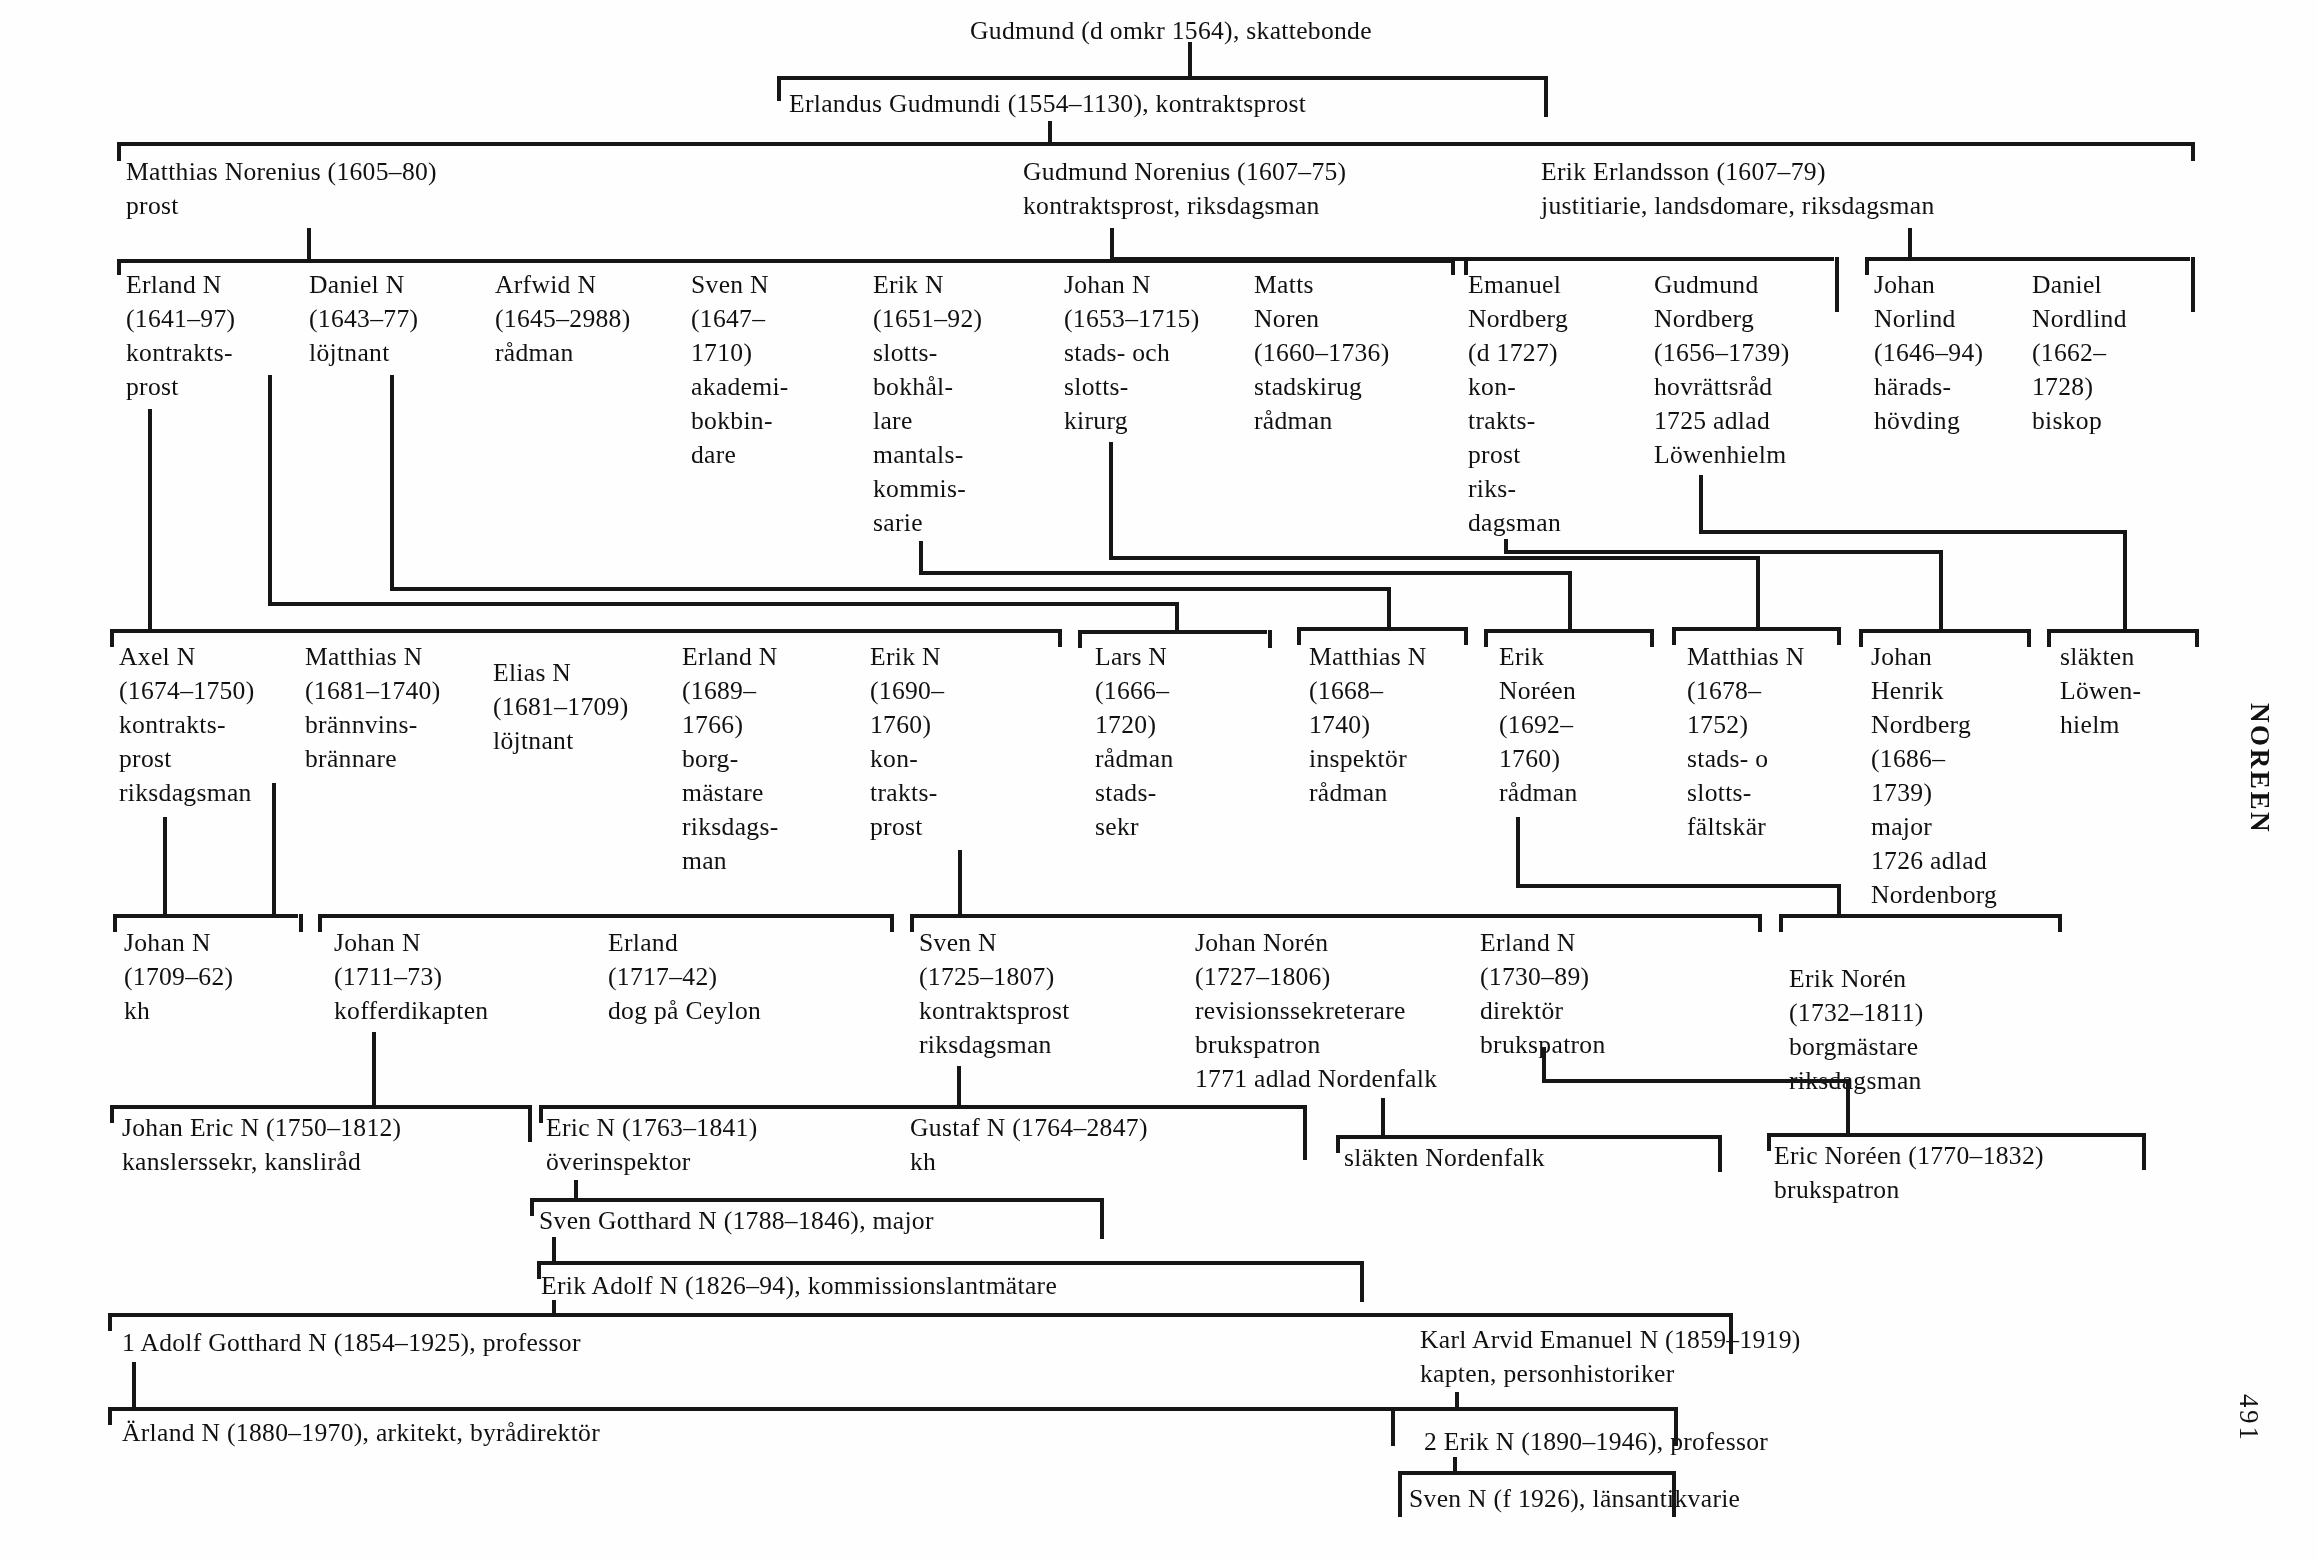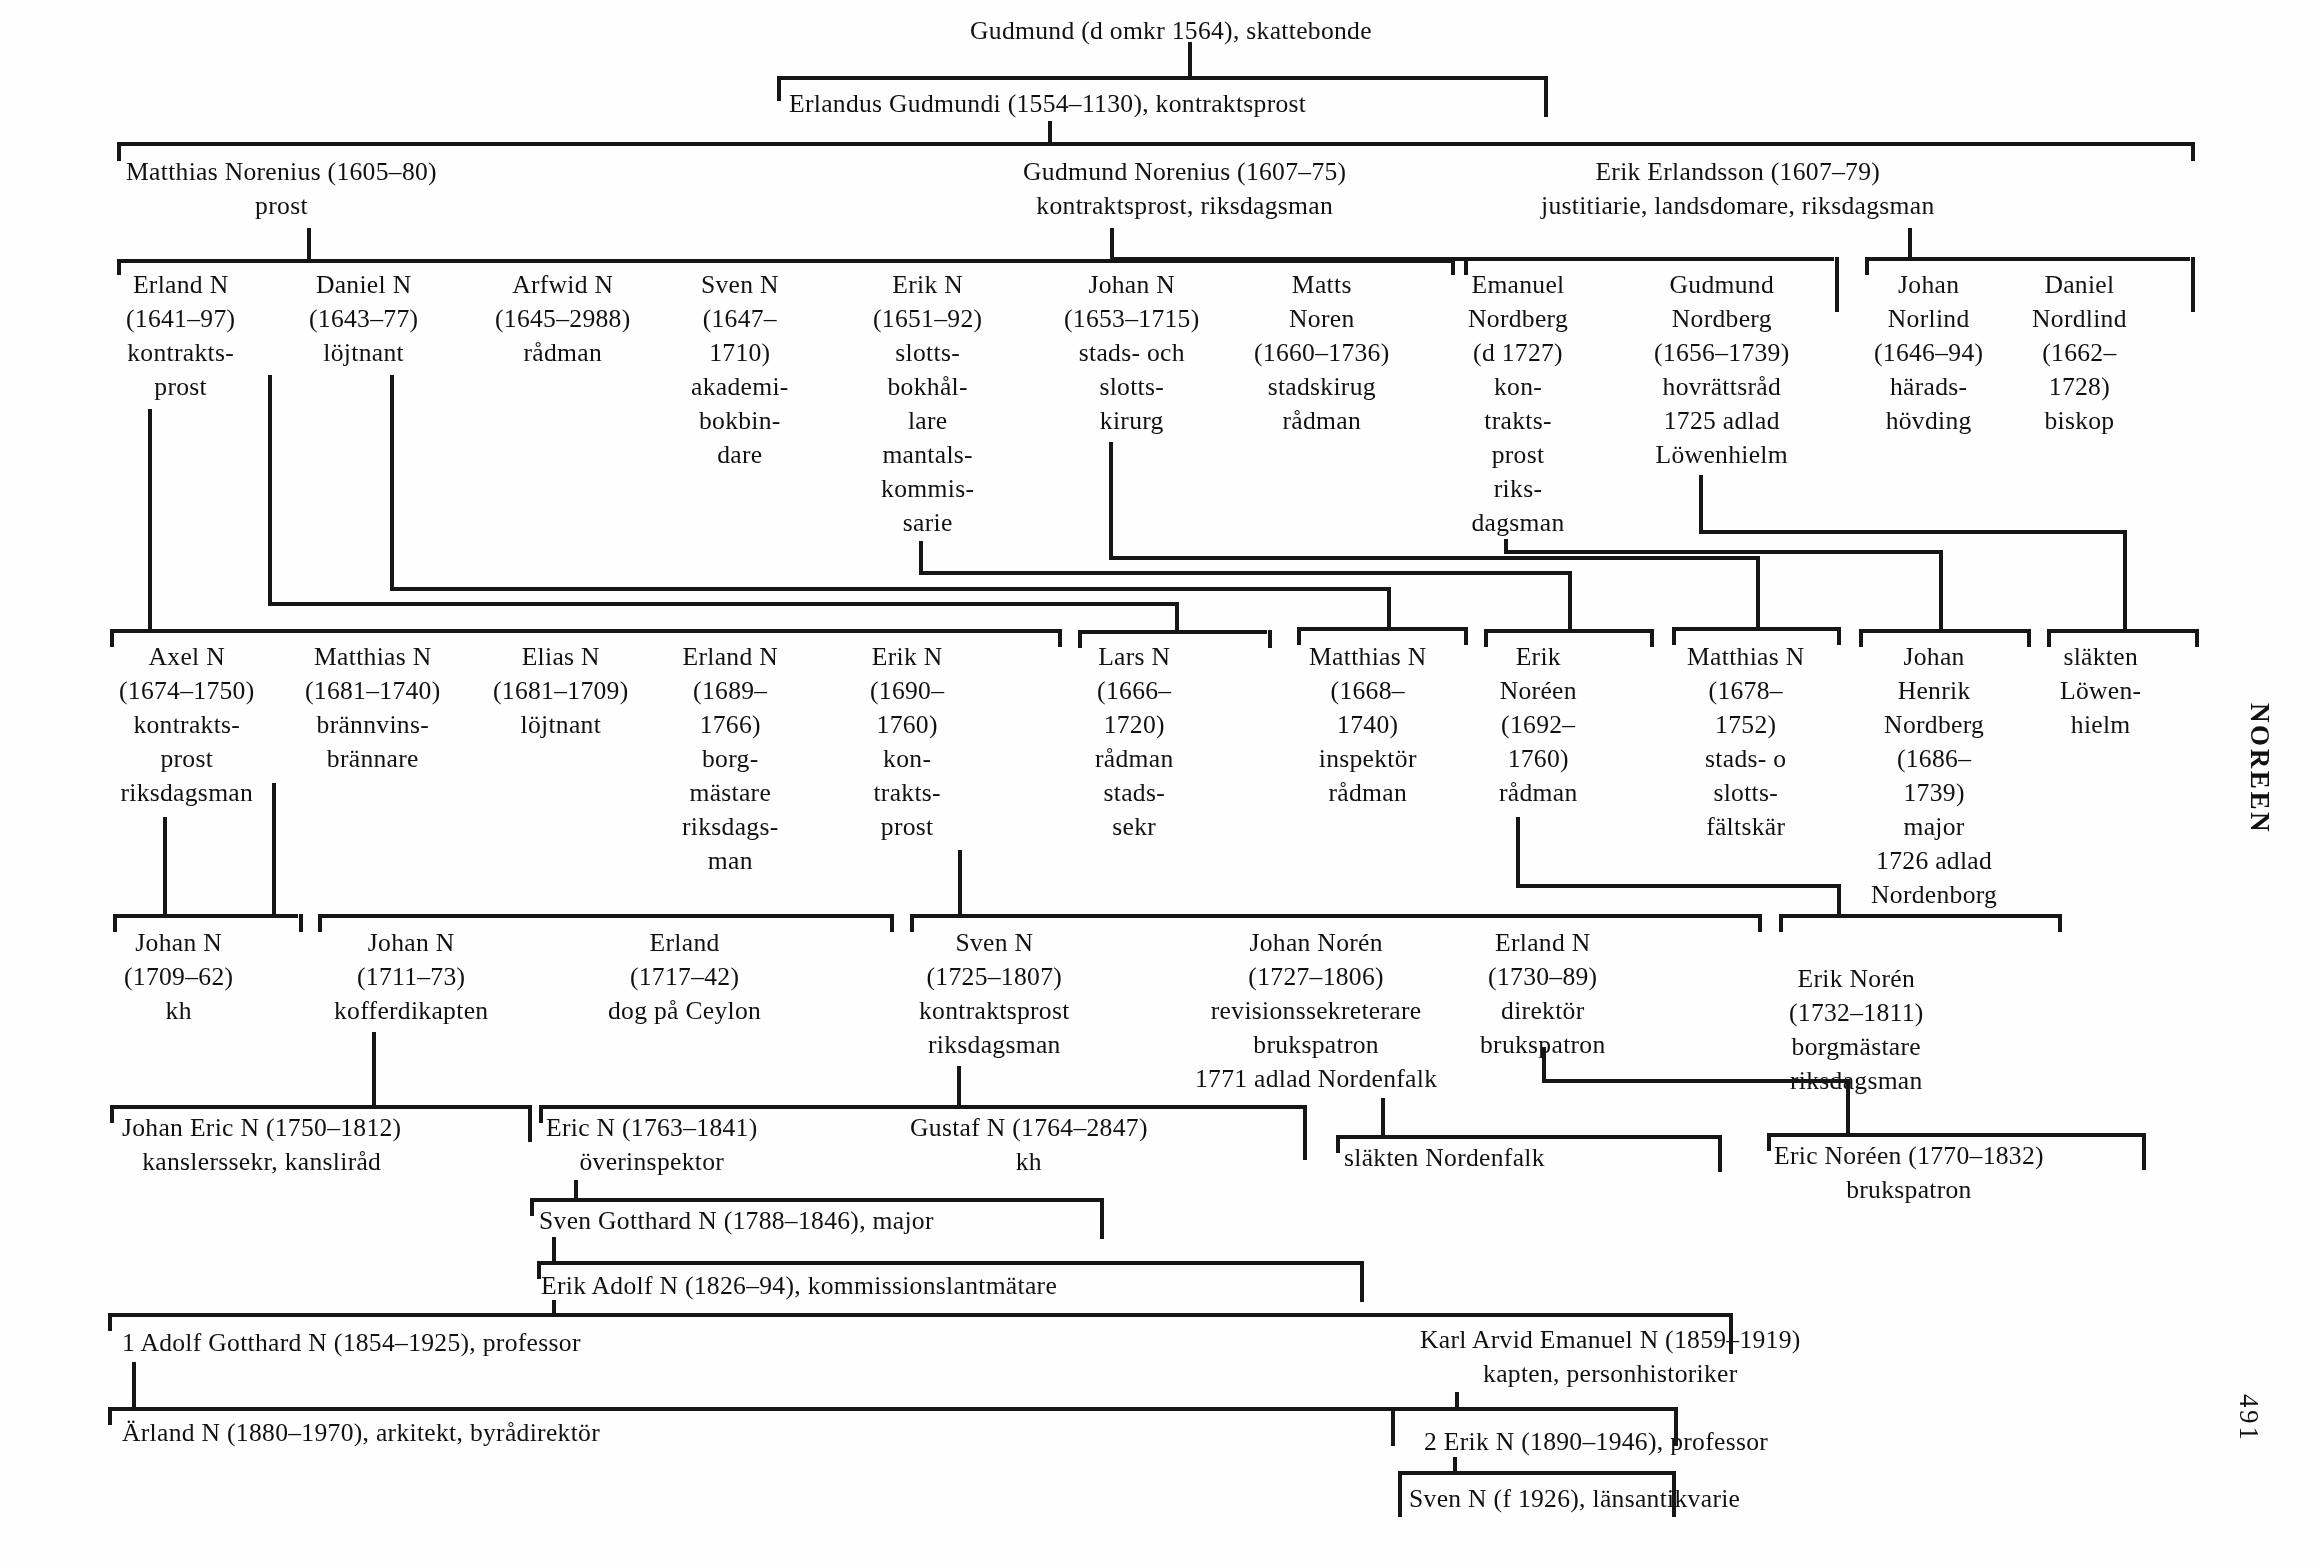--- a/index.html
+++ b/index.html
@@ -10,21 +10,20 @@
     font-family:"Liberation Serif","DejaVu Serif",serif;
     color:#111;
     overflow:hidden;
   }
   .node{
     position:absolute;
     font-size:25.6px;
     line-height:34px;
     white-space:nowrap;
     letter-spacing:0.3px;
-    text-align:center;
   }
   .node .ln{display:block;}
   .node .ln.it{}
   .seg{position:absolute;background:#161616;}
   .seg.h{height:4.4px;}
   .seg.v{width:3.5px;}
   .side-label{
     position:absolute;
     writing-mode:vertical-rl;
     text-orientation:mixed;
@@ -144,21 +143,21 @@
         <span class="ln">kontrakts-</span>
         <span class="ln">prost</span>
         <span class="ln">riksdagsman</span>
       </div>
       <div class="node" style="left: 305px; top: 640px;">
         <span class="ln">Matthias N</span>
         <span class="ln">(1681–1740)</span>
         <span class="ln">brännvins-</span>
         <span class="ln">brännare</span>
       </div>
-      <div class="node" style="left: 493px; top: 640px;">
+      <div class="node" style="left: 493px; top: 656px;">
         <span class="ln">Elias N</span>
         <span class="ln">(1681–1709)</span>
         <span class="ln">löjtnant</span>
       </div>
       <div class="node" style="left: 682px; top: 640px;">
         <span class="ln">Erland N</span>
         <span class="ln">(1689–</span>
         <span class="ln">1766)</span>
         <span class="ln">borg-</span>
         <span class="ln">mästare</span>

